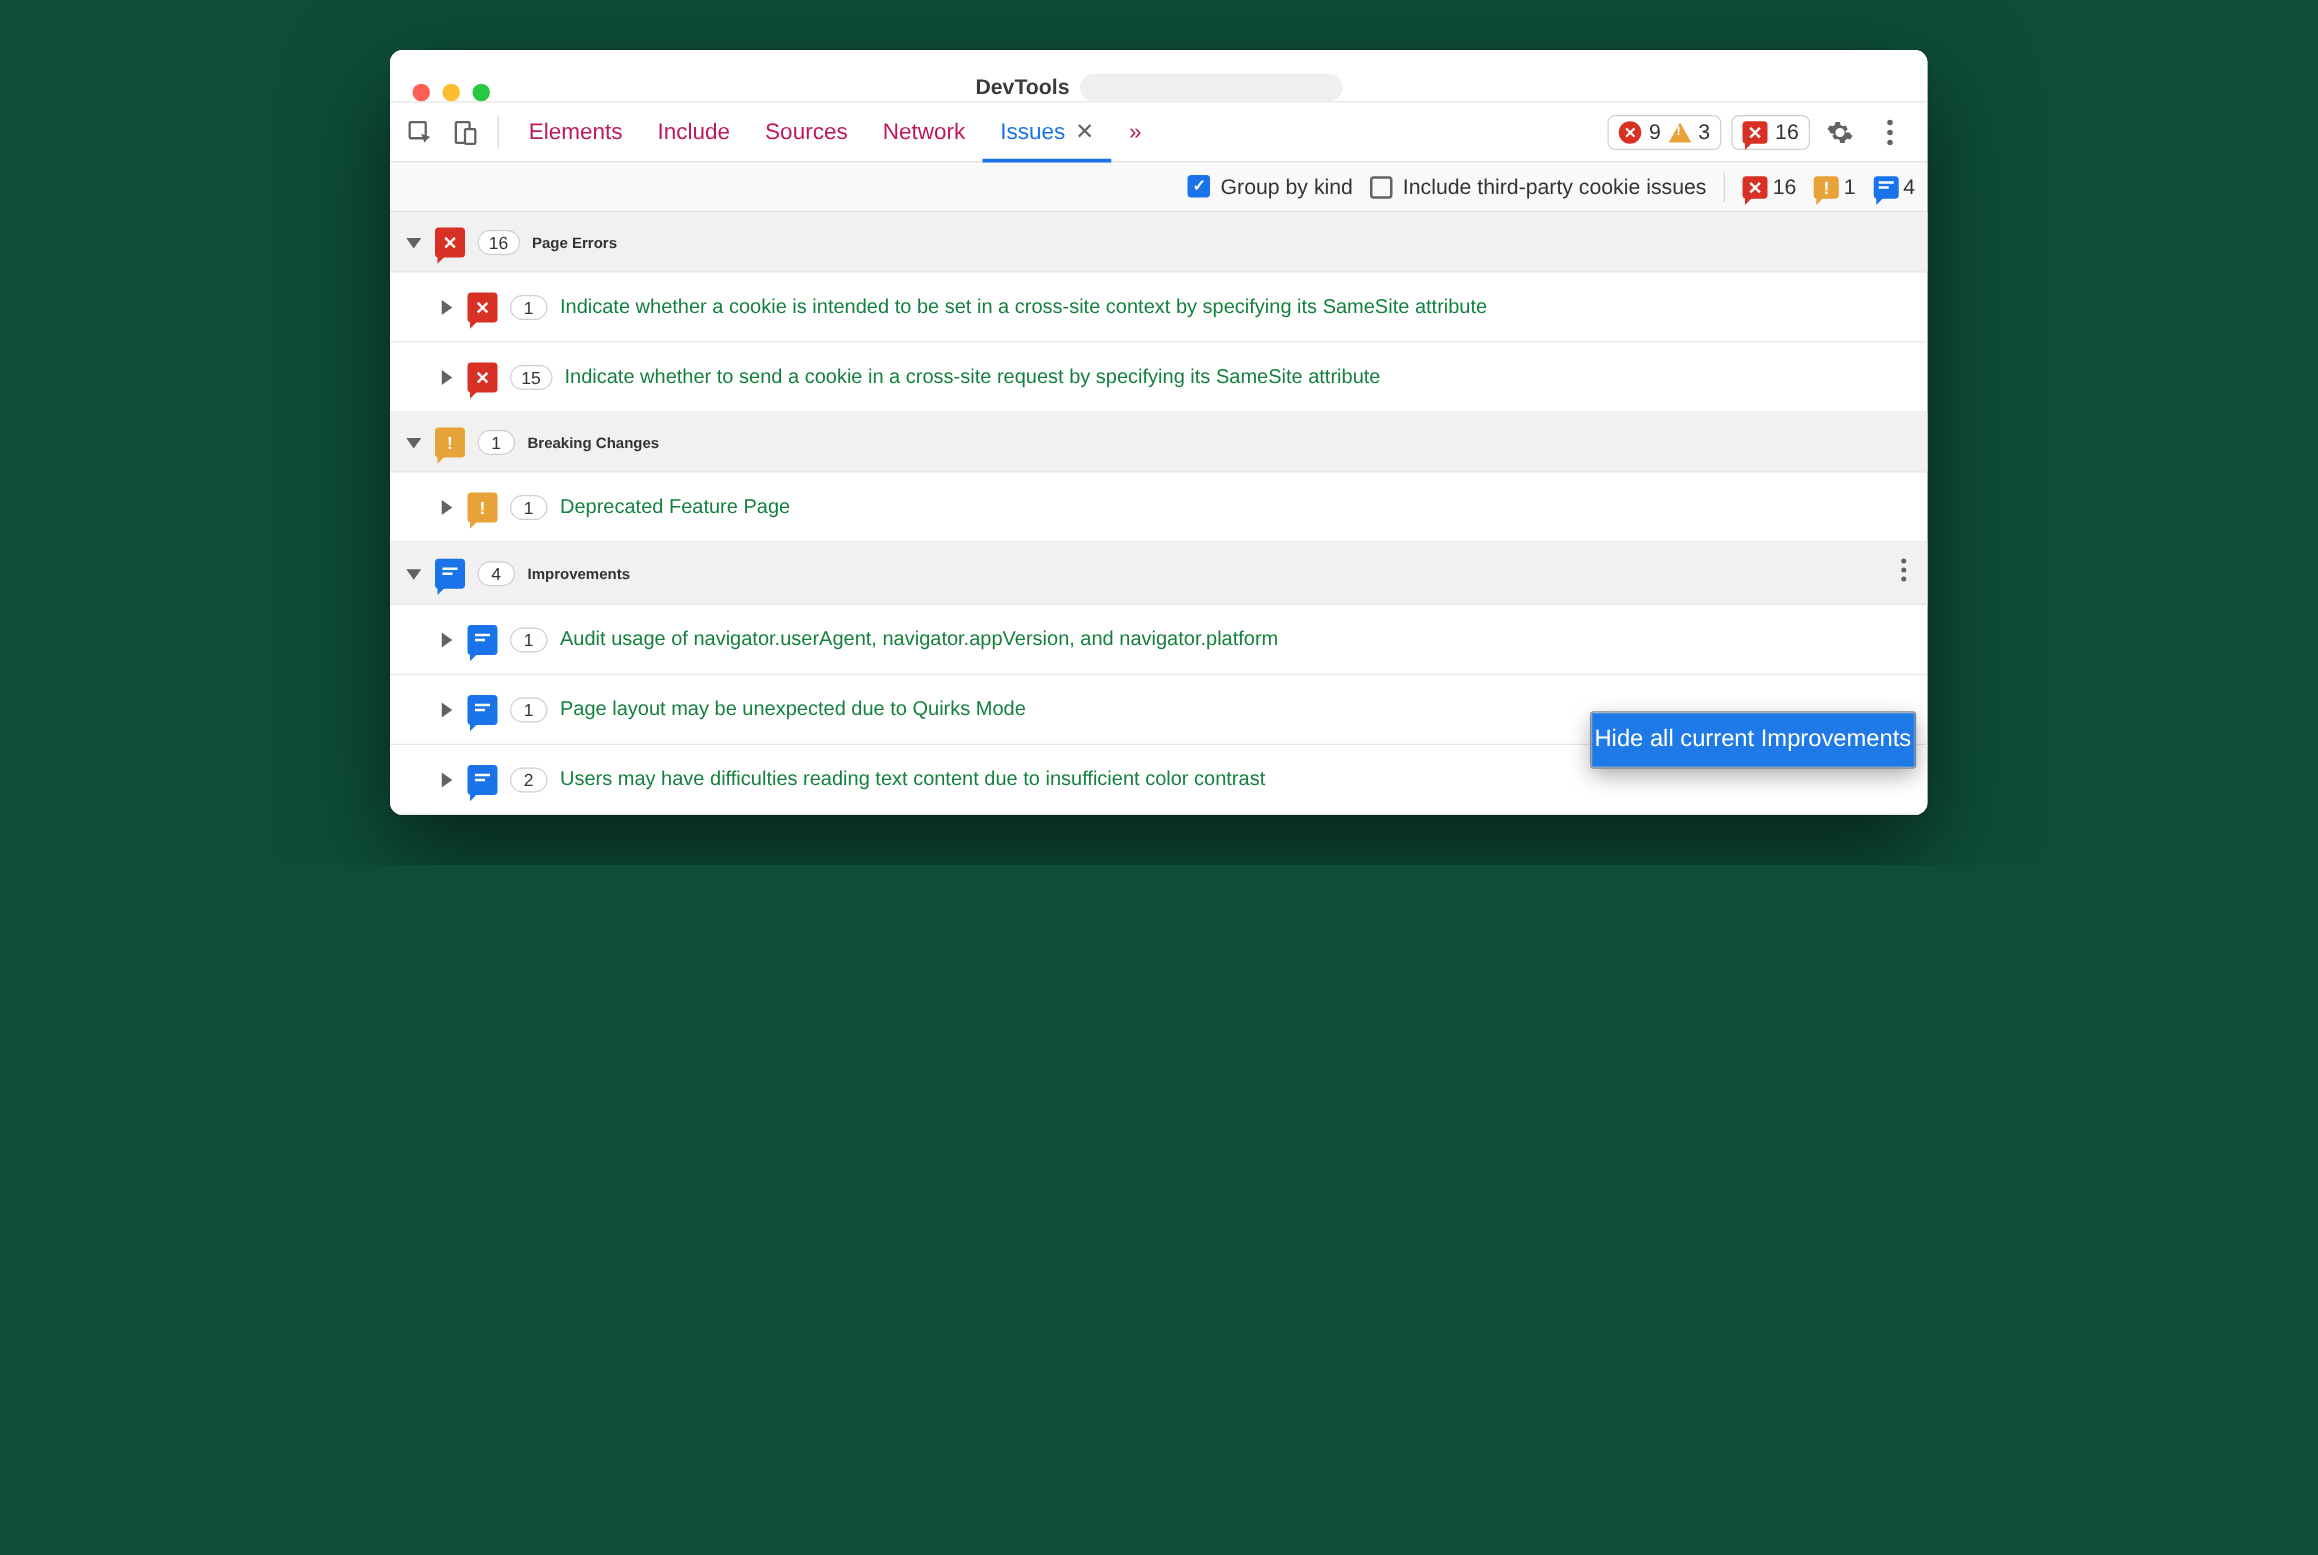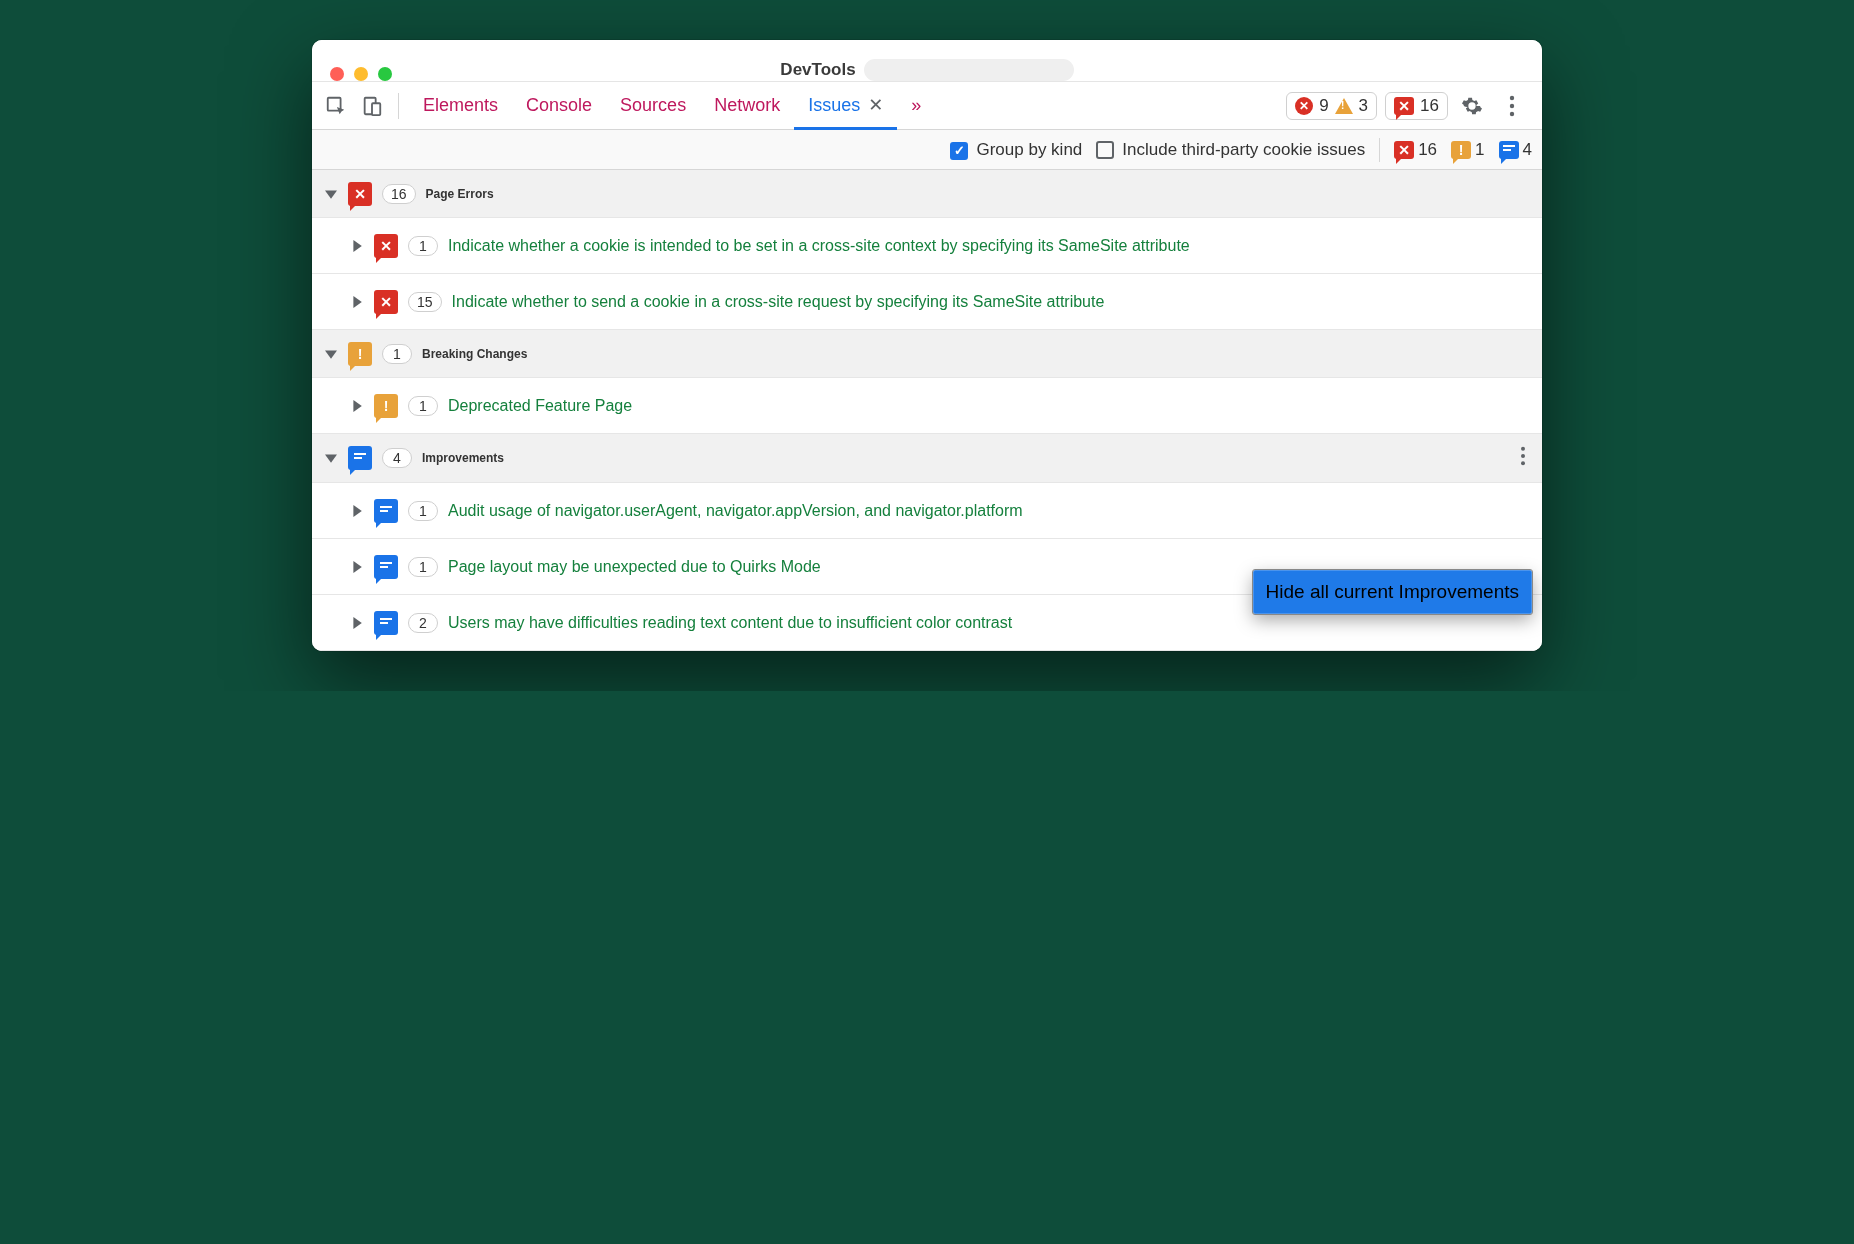--- a/index.html
+++ b/index.html
@@ -215,23 +215,23 @@
     margin-left:auto;
     color:#5f6367;
     padding:4px;
   }
   
   .popup{
     position:absolute;
     right:10px;
     top:530px;
     background:#1f7ae8;
-    color:#000000;
+    color:#ffffff;
     font-size:19px;
-    padding: 10px 12px;
+    padding: 10px 2px;
     border-radius:2px;
     box-shadow: 0 6px 18px rgba(0,0,0,0.35);
     border:1px solid rgba(255,255,255,0.2);
     outline: 1px solid #888;
   }
 </style>
 </head>
 <body>
 
 <div class="window">
@@ -261,21 +261,21 @@
         <rect x="12" y="9" width="9" height="13" rx="1" fill="#fff"></rect>
       </svg>
     </div>
     <div class="tb-sep"></div>
 
     <div class="tabs">
       <div class="tab">
           <span>Elements</span>
         </div>
       <div class="tab">
-          <span>Console</span>
+          <span>Include</span>
         </div>
       <div class="tab">
           <span>Sources</span>
         </div>
       <div class="tab">
           <span>Network</span>
         </div>
       <div class="tab active">
         <span>Issues</span>
         <span class="close">✕</span>
@@ -307,21 +307,21 @@
         <svg width="6" height="22" viewBox="0 0 6 22" fill="currentColor">
             <circle cx="3" cy="3" r="2.2"></circle>
             <circle cx="3" cy="11" r="2.2"></circle>
             <circle cx="3" cy="19" r="2.2"></circle>
           </svg>
       </div>
     </div>
   </div>
 
   <div class="filterbar">
-    <label style="display:flex;align-items:flex-end;gap:8px;padding-left:40px;">
+    <label style="display:flex;align-items:flex-start;gap:8px;padding-left:40px;">
       <span class="checkbox checked"></span>
       <span>Group by kind</span>
     </label>
     <label style="display:flex;align-items:center;gap:8px;">
       <span class="checkbox"></span>
       <span>Include third-party cookie issues</span>
     </label>
     <span class="vsep"></span>
     <span class="chip">
       <span class="bubble red" style="width:20px;height:18px">

